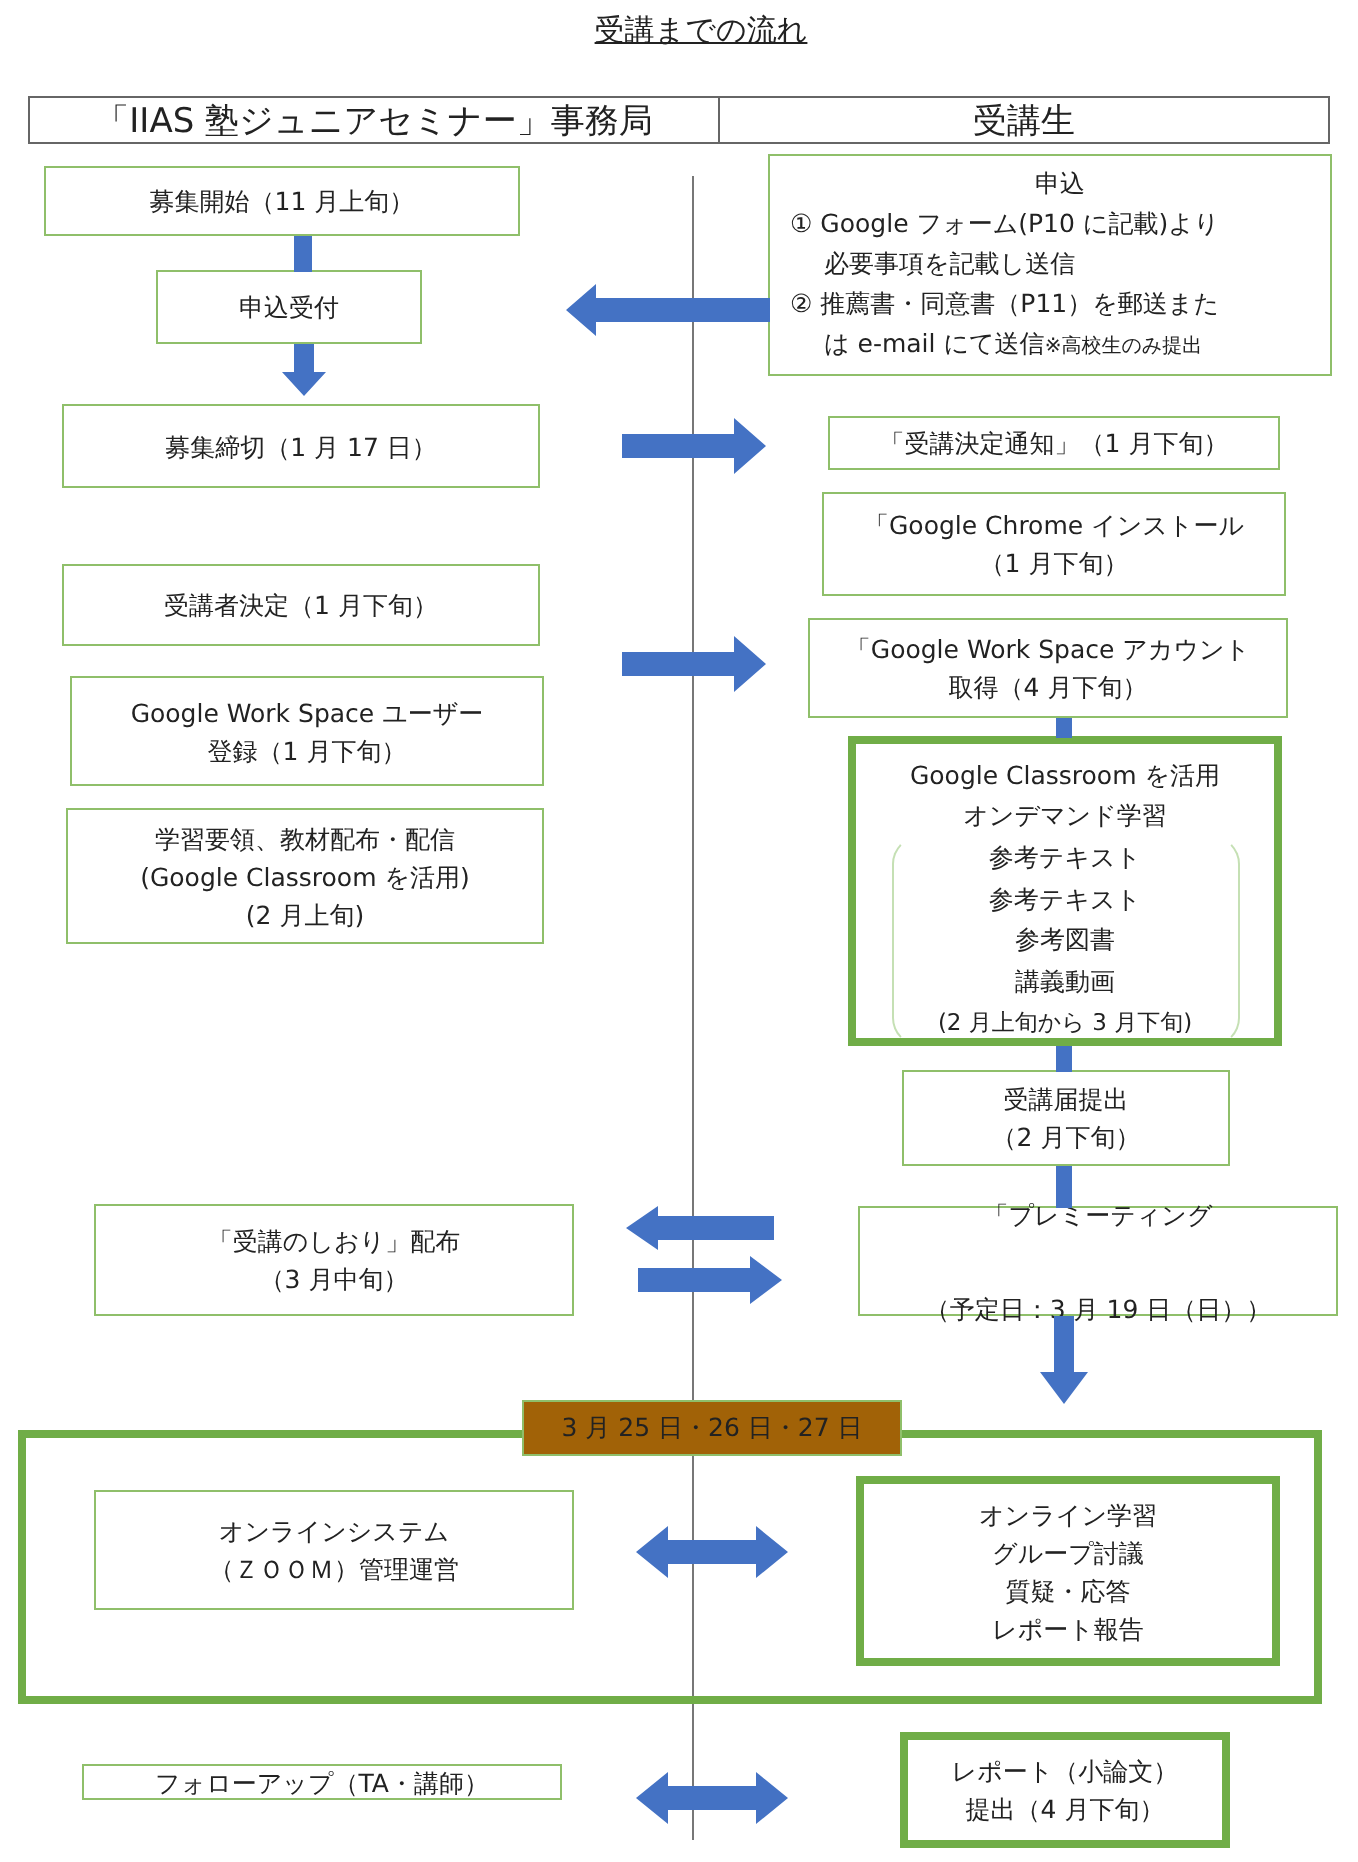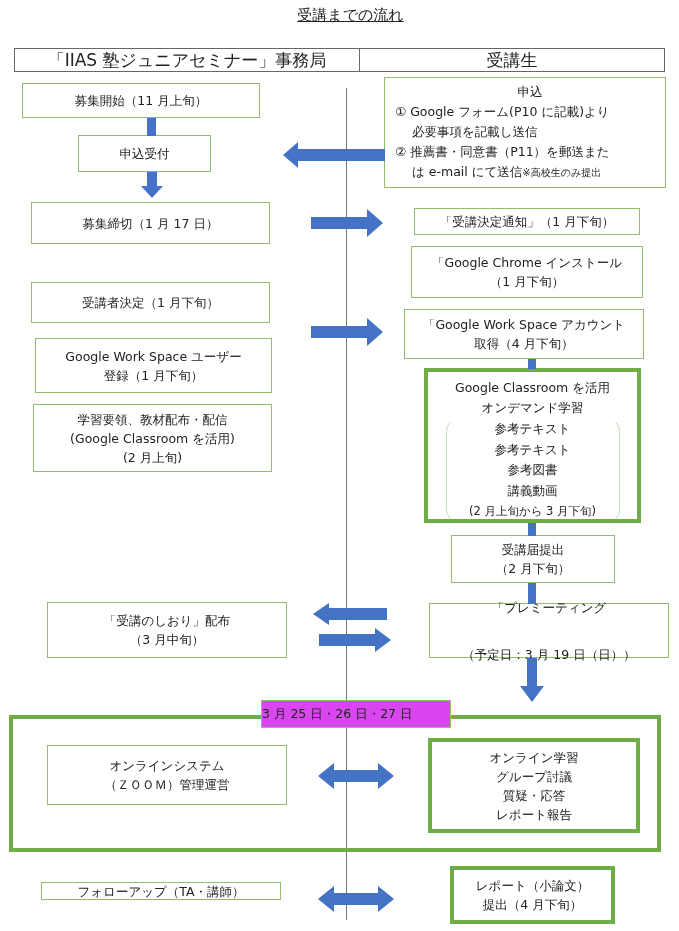--- a/index.html
+++ b/index.html
@@ -14,22 +14,22 @@
   .header .hl { width: 344px; border-right: 1px solid #666; }
   .header .hr { flex: 1; }
   .vline { left: 346px; top: 88px; width: 1px; height: 832px; background: #777; }
   .box { border: 1.5px solid #8fbf6a; background: #fff; display: flex; flex-direction: column;
          align-items: center; justify-content: center; text-align: center; font-size: 12.5px;
          line-height: 19px; }
   .box.thick { border: 4px solid #70ad47; }
   .box.left-al { align-items: flex-start; text-align: left; padding-left: 10px; }
   .box.left-al .center-line { align-self: center; }
   .frame { border: 4px solid #70ad47; background: transparent; }
-  .date-tag { background: #d946ef; border: 1.5px solid #8fbf6a; display: flex;
-              align-items: center; font-size: 12.5px; }
+  .date-tag { background: #a16207; border: 1.5px solid #8fbf6a; display: flex;
+              align-items: center; justify-content: center; font-size: 12.5px; }
   .bracket { border: 1px solid #c5e0b4; border-radius: 14px; border-top-color: transparent;
              border-bottom-color: transparent; }
   svg.arrow { position: absolute; overflow: visible; }
   .note { font-size: 10px; }
 </style>
 </head>
 <body>
 
 <div class="abs title"><span>受講までの流れ</span></div>
 

